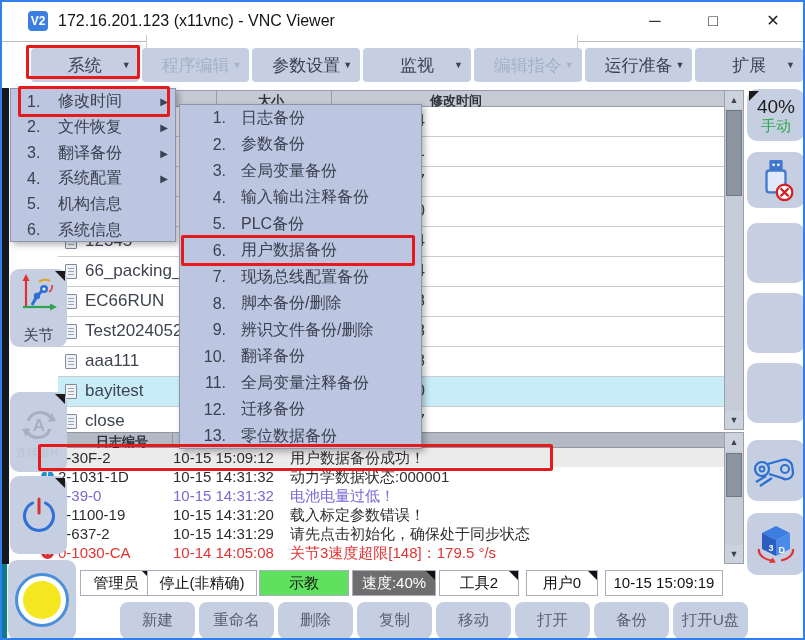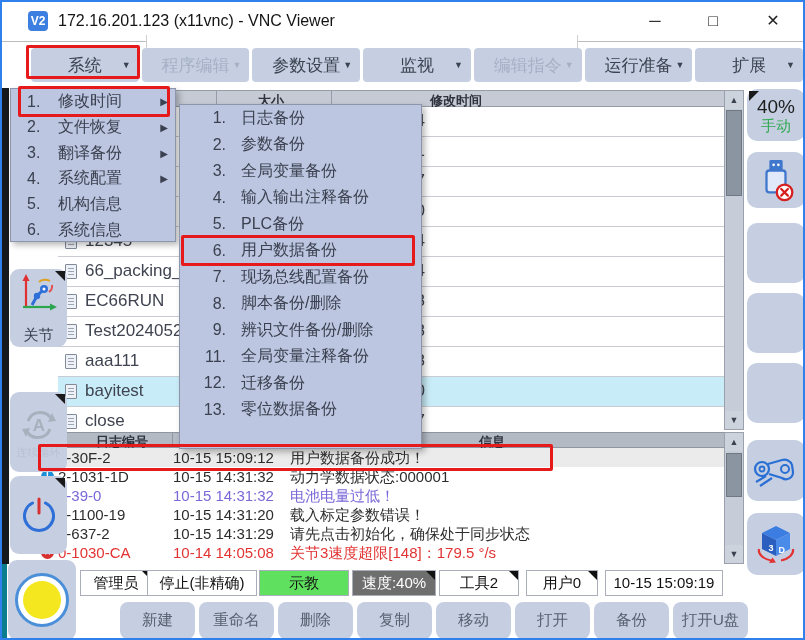--- a/index.html
+++ b/index.html
@@ -253,21 +253,20 @@
     <div class="sb-btn sb-top">▲</div>
     <div class="sb-thumb"></div>
     <div class="sb-btn sb-bottom">▼</div>
   </div>
 
   <div class="logpanel">
     <div class="lg-header">
       <span class="lg-hsep1"></span>
         <span class="lg-hsep2"></span>
       <span class="lg-h-id">日志编号</span>
-      <span class="lg-h-info">信息</span>
     </div>
     <div class="log-row sel" style="color: rgb(45, 45, 45);">
       <span class="log-ic ic-info"></span>
       <span class="lg-id">2-30F-2</span>
       <span class="lg-time">10-15 15:09:12</span>
       <span class="lg-msg">用户数据备份成功！</span>
     </div>
     <div class="log-row" style="color: rgb(45, 45, 45);">
       <span class="log-ic ic-info"></span>
       <span class="lg-id">2-1031-1D</span>
@@ -474,20 +473,24 @@
       </div>
     <div class="m2-item">
       <span class="m2-num">8.</span>
       <span class="m2-label">脚本备份/删除</span>
       </div>
     <div class="m2-item">
       <span class="m2-num">9.</span>
       <span class="m2-label">辨识文件备份/删除</span>
       </div>
     <div class="m2-item">
+      <span class="m2-num">10.</span>
+      <span class="m2-label">翻译备份</span>
+      </div>
+    <div class="m2-item">
       <span class="m2-num">11.</span>
       <span class="m2-label">全局变量注释备份</span>
       </div>
     <div class="m2-item">
       <span class="m2-num">12.</span>
       <span class="m2-label">迁移备份</span>
       </div>
     <div class="m2-item">
       <span class="m2-num">13.</span>
       <span class="m2-label">零位数据备份</span>

